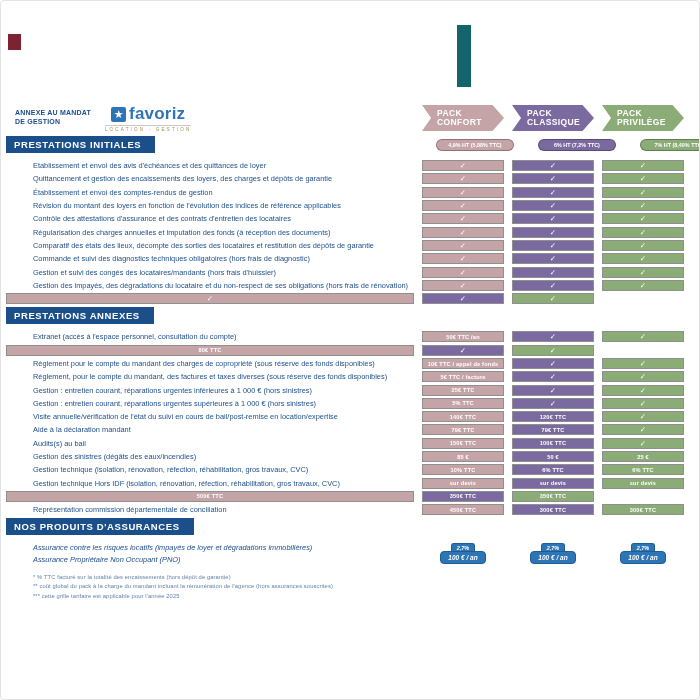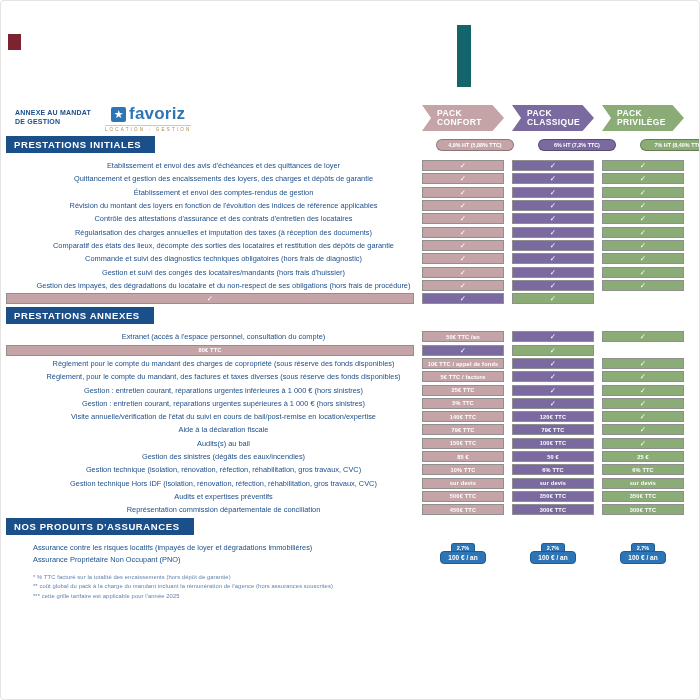--- a/index.html
+++ b/index.html
@@ -40,32 +40,32 @@
     color:#fff; font-weight:bold; font-size:5.4px; text-align:center; padding:2px 0; width:96%; margin:0 auto;
   }
   .hdr-row2 { margin-top:4px;gap:20px; }
 
   .section-bar {
     background:#1b4f8a; color:#fff; font-weight:bold; font-size:9.5px;
     letter-spacing:.6px; width:max-content; padding:3px 14px 3px 8px;
   }
 
   .rows { margin-top:6px; }
-  .t-row { display:grid; grid-template-columns:408px 82px 82px 82px; column-gap:8px; align-items:center; height:13.3px;text-align:center; }
+  .t-row { display:grid; grid-template-columns:408px 82px 82px 82px; column-gap:8px; align-items:center; height:13.3px; }
   .row-label { color:#1c4e8a; font-size:7.4px; padding-left:27px; white-space:nowrap; overflow:hidden; }
   .cell {
     height:11px; border:1px solid #8f8f8f; color:#fff; font-weight:bold; font-size:5.6px;
     display:flex; align-items:center; justify-content:center; letter-spacing:.2px;
   }
   .cell.check { font-size:7.5px; font-weight:normal; }
 
   .sec { margin-top:2px; }
 
   
-  .assur-row { margin-top:7px; align-items:center; }
+  .assur-row { margin-top:7px; align-items:center;font-style:italic; }
   .assur-labels { color:#1c4e8a; font-size:7.4px; line-height:1.5; padding-left:27px; }
   .badge-group { display:flex; flex-direction:column; align-items:center; }
   .badge-top {
     background:#2e75b6; color:#fff; font-weight:bold; font-size:5.5px;
     border-radius:3px 3px 0 0; padding:1px 5px; border:1px solid #1f5c94; border-bottom:none;
   }
   .badge-bottom {
     background:#2e75b6; color:#fff; font-weight:bold; font-size:6.5px;
     border-radius:4px; padding:2px 7px; border:1px solid #1f5c94; margin-top:-1px;
   }
@@ -140,21 +140,21 @@
         <div class="cell check" style="background: rgb(123, 106, 160);">✓</div>
         <div class="cell check" style="background: rgb(139, 171, 119);">✓</div>
       </div>
       <div class="t-row">
         <div class="row-label">Contrôle des attestations d'assurance et des contrats d'entretien des locataires</div>
         <div class="cell check" style="background: rgb(197, 164, 167);">✓</div>
         <div class="cell check" style="background: rgb(123, 106, 160);">✓</div>
         <div class="cell check" style="background: rgb(139, 171, 119);">✓</div>
       </div>
       <div class="t-row">
-        <div class="row-label">Régularisation des charges annuelles et imputation des taxes (à réception des documents)</div>
+        <div class="row-label">Régularisation des charges annuelles et imputation des fonds (à réception des documents)</div>
         <div class="cell check" style="background: rgb(197, 164, 167);">✓</div>
         <div class="cell check" style="background: rgb(123, 106, 160);">✓</div>
         <div class="cell check" style="background: rgb(139, 171, 119);">✓</div>
       </div>
       <div class="t-row">
         <div class="row-label">Comparatif des états des lieux, décompte des sorties des locataires et restitution des dépôts de garantie</div>
         <div class="cell check" style="background: rgb(197, 164, 167);">✓</div>
         <div class="cell check" style="background: rgb(123, 106, 160);">✓</div>
         <div class="cell check" style="background: rgb(139, 171, 119);">✓</div>
       </div>
@@ -164,21 +164,21 @@
         <div class="cell check" style="background: rgb(123, 106, 160);">✓</div>
         <div class="cell check" style="background: rgb(139, 171, 119);">✓</div>
       </div>
       <div class="t-row">
         <div class="row-label">Gestion et suivi des congés des locataires/mandants (hors frais d'huissier)</div>
         <div class="cell check" style="background: rgb(197, 164, 167);">✓</div>
         <div class="cell check" style="background: rgb(123, 106, 160);">✓</div>
         <div class="cell check" style="background: rgb(139, 171, 119);">✓</div>
       </div>
       <div class="t-row">
-        <div class="row-label">Gestion des impayés, des dégradations du locataire et du non-respect de ses obligations (hors frais de procédure)</div>
+        <div class="row-label">Gestion des impayés, des dégradations du locataire et du non-respect de ses obligations (hors frais de rénovation)</div>
         <div class="cell check" style="background: rgb(197, 164, 167);">✓</div>
         <div class="cell check" style="background: rgb(123, 106, 160);">✓</div>
         <div class="cell check" style="background: rgb(139, 171, 119);">✓</div>
       </div>
       <div class="t-row">
         <div class="cell check" style="background: rgb(197, 164, 167);">✓</div>
         <div class="cell check" style="background: rgb(123, 106, 160);">✓</div>
         <div class="cell check" style="background: rgb(139, 171, 119);">✓</div>
       </div>
     </div>
@@ -221,21 +221,21 @@
           <div class="cell check" style="background: rgb(123, 106, 160);">✓</div>
           <div class="cell check" style="background: rgb(139, 171, 119);">✓</div>
         </div>
         <div class="t-row">
           <div class="row-label">Visite annuelle/vérification de l'état du suivi en cours de bail/post-remise en location/expertise</div>
           <div class="cell" style="background: rgb(197, 164, 167);">140€ TTC</div>
           <div class="cell" style="background: rgb(123, 106, 160);">120€ TTC</div>
           <div class="cell check" style="background: rgb(139, 171, 119);">✓</div>
         </div>
         <div class="t-row">
-          <div class="row-label">Aide à la déclaration fiscale</div>
+          <div class="row-label">Aide à la déclaration mandant</div>
           <div class="cell" style="background: rgb(197, 164, 167);">79€ TTC</div>
           <div class="cell" style="background: rgb(123, 106, 160);">79€ TTC</div>
           <div class="cell check" style="background: rgb(139, 171, 119);">✓</div>
         </div>
         <div class="t-row">
           <div class="row-label">Audits(s) au bail</div>
           <div class="cell" style="background: rgb(197, 164, 167);">150€ TTC</div>
           <div class="cell" style="background: rgb(123, 106, 160);">100€ TTC</div>
           <div class="cell check" style="background: rgb(139, 171, 119);">✓</div>
         </div>
@@ -251,21 +251,20 @@
           <div class="cell" style="background: rgb(123, 106, 160);">6% TTC</div>
           <div class="cell" style="background: rgb(139, 171, 119);">6% TTC</div>
         </div>
         <div class="t-row">
           <div class="row-label">Gestion technique Hors IDF (isolation, rénovation, réfection, réhabilitation, gros travaux, CVC)</div>
           <div class="cell" style="background: rgb(197, 164, 167);">sur devis</div>
           <div class="cell" style="background: rgb(123, 106, 160);">sur devis</div>
           <div class="cell" style="background: rgb(139, 171, 119);">sur devis</div>
         </div>
         <div class="t-row">
-          <div class="row-label">Audits et expertises préventifs</div>
           <div class="cell" style="background: rgb(197, 164, 167);">500€ TTC</div>
           <div class="cell" style="background: rgb(123, 106, 160);">350€ TTC</div>
           <div class="cell" style="background: rgb(139, 171, 119);">350€ TTC</div>
         </div>
         <div class="t-row">
           <div class="row-label">Représentation commission départementale de conciliation</div>
           <div class="cell" style="background: rgb(197, 164, 167);">450€ TTC</div>
           <div class="cell" style="background: rgb(123, 106, 160);">300€ TTC</div>
           <div class="cell" style="background: rgb(139, 171, 119);">300€ TTC</div>
         </div>

